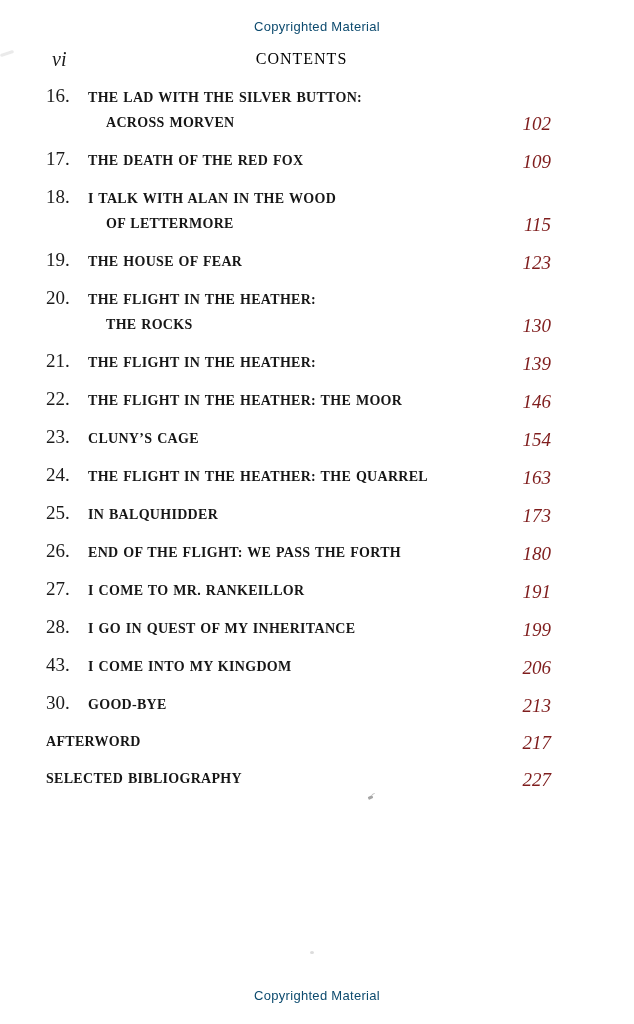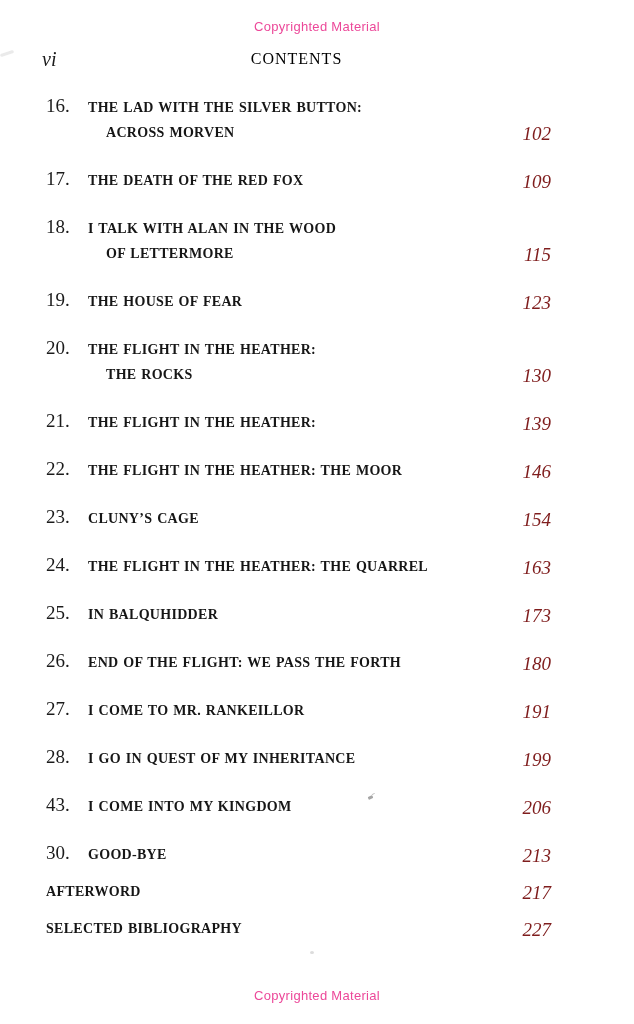--- a/index.html
+++ b/index.html
@@ -13,45 +13,45 @@
     position: relative;
     width: 634px; height: 1024px;
     background: #ffffff;
     overflow: hidden;
   }
   .watermark {
     position: absolute; left: 0; width: 100%;
     text-align: center;
     font-family: "Liberation Sans", "DejaVu Sans", sans-serif;
     font-size: 13px; letter-spacing: 0.3px;
-    color: #ec4899;
+    color: #0c4a6e;
   }
   .watermark.top { top: 19px; }
   .watermark.bottom { top: 988px; }
 
   .header {
-    position: absolute; top: 48px; left: 42px; right: 83px;
+    position: absolute; top: 48px; left: 52px; right: 83px;
     height: 24px; line-height: 22px;
     text-align: center;
   }
   .folio {
     position: absolute; left: 0; top: 0;
     font-style: italic; font-size: 20px; color: #1b1b1b;
   }
   .heading {
     font-size: 16px; font-weight: 400; letter-spacing: 1px;
     color: #000000;
   }
 
   .toc { position: absolute; top: 84px; left: 46px; right: 83px; }
   .entry { position: relative; margin-bottom: 12px; }
   .line { line-height: 24px; white-space: nowrap; }
   .num {
     display: inline-block; width: 42px;
-    font-size: 19px; color: #1b1b1b; margin-top: 10px;
+    font-size: 19px; color: #1b1b1b;
   }
   .title {
     font-size: 14px; font-weight: 700;
     letter-spacing: 0.3px; word-spacing: 1px;
     color: #161616;
   }
   .line2 { padding-left: 60px; }
   .page-num {
     position: absolute; right: 0; bottom: -1px;
     line-height: 24px;

